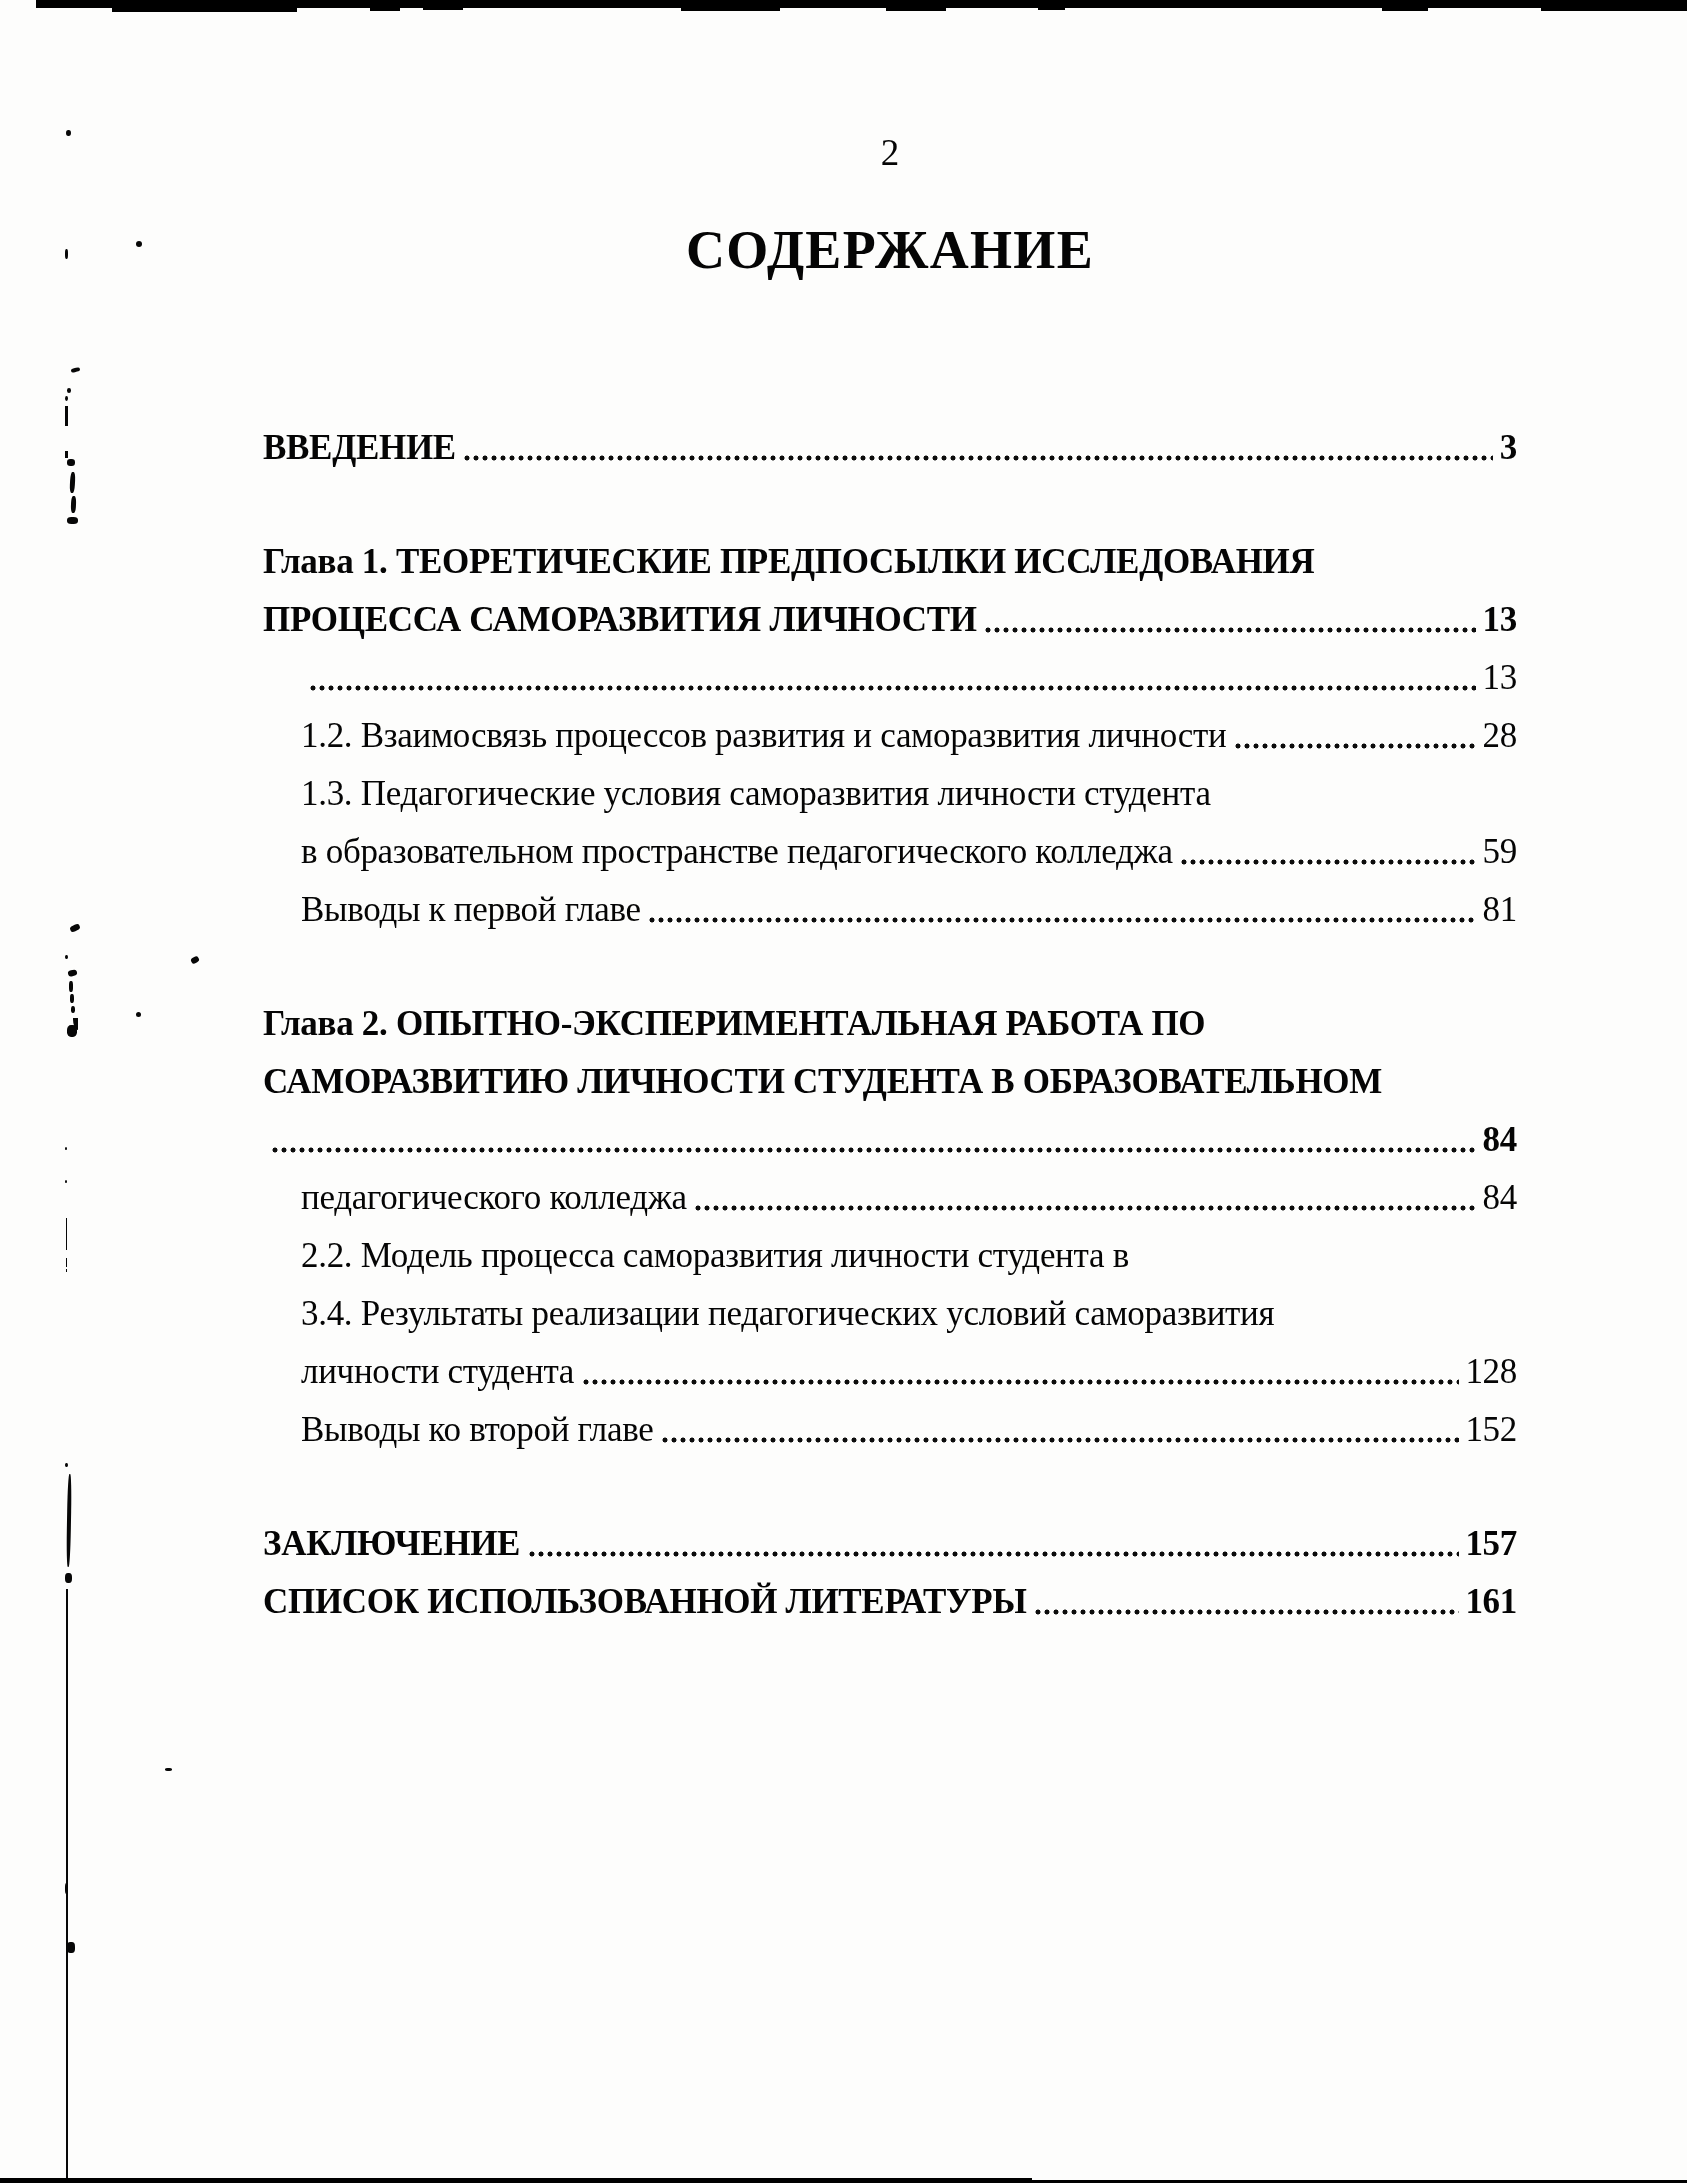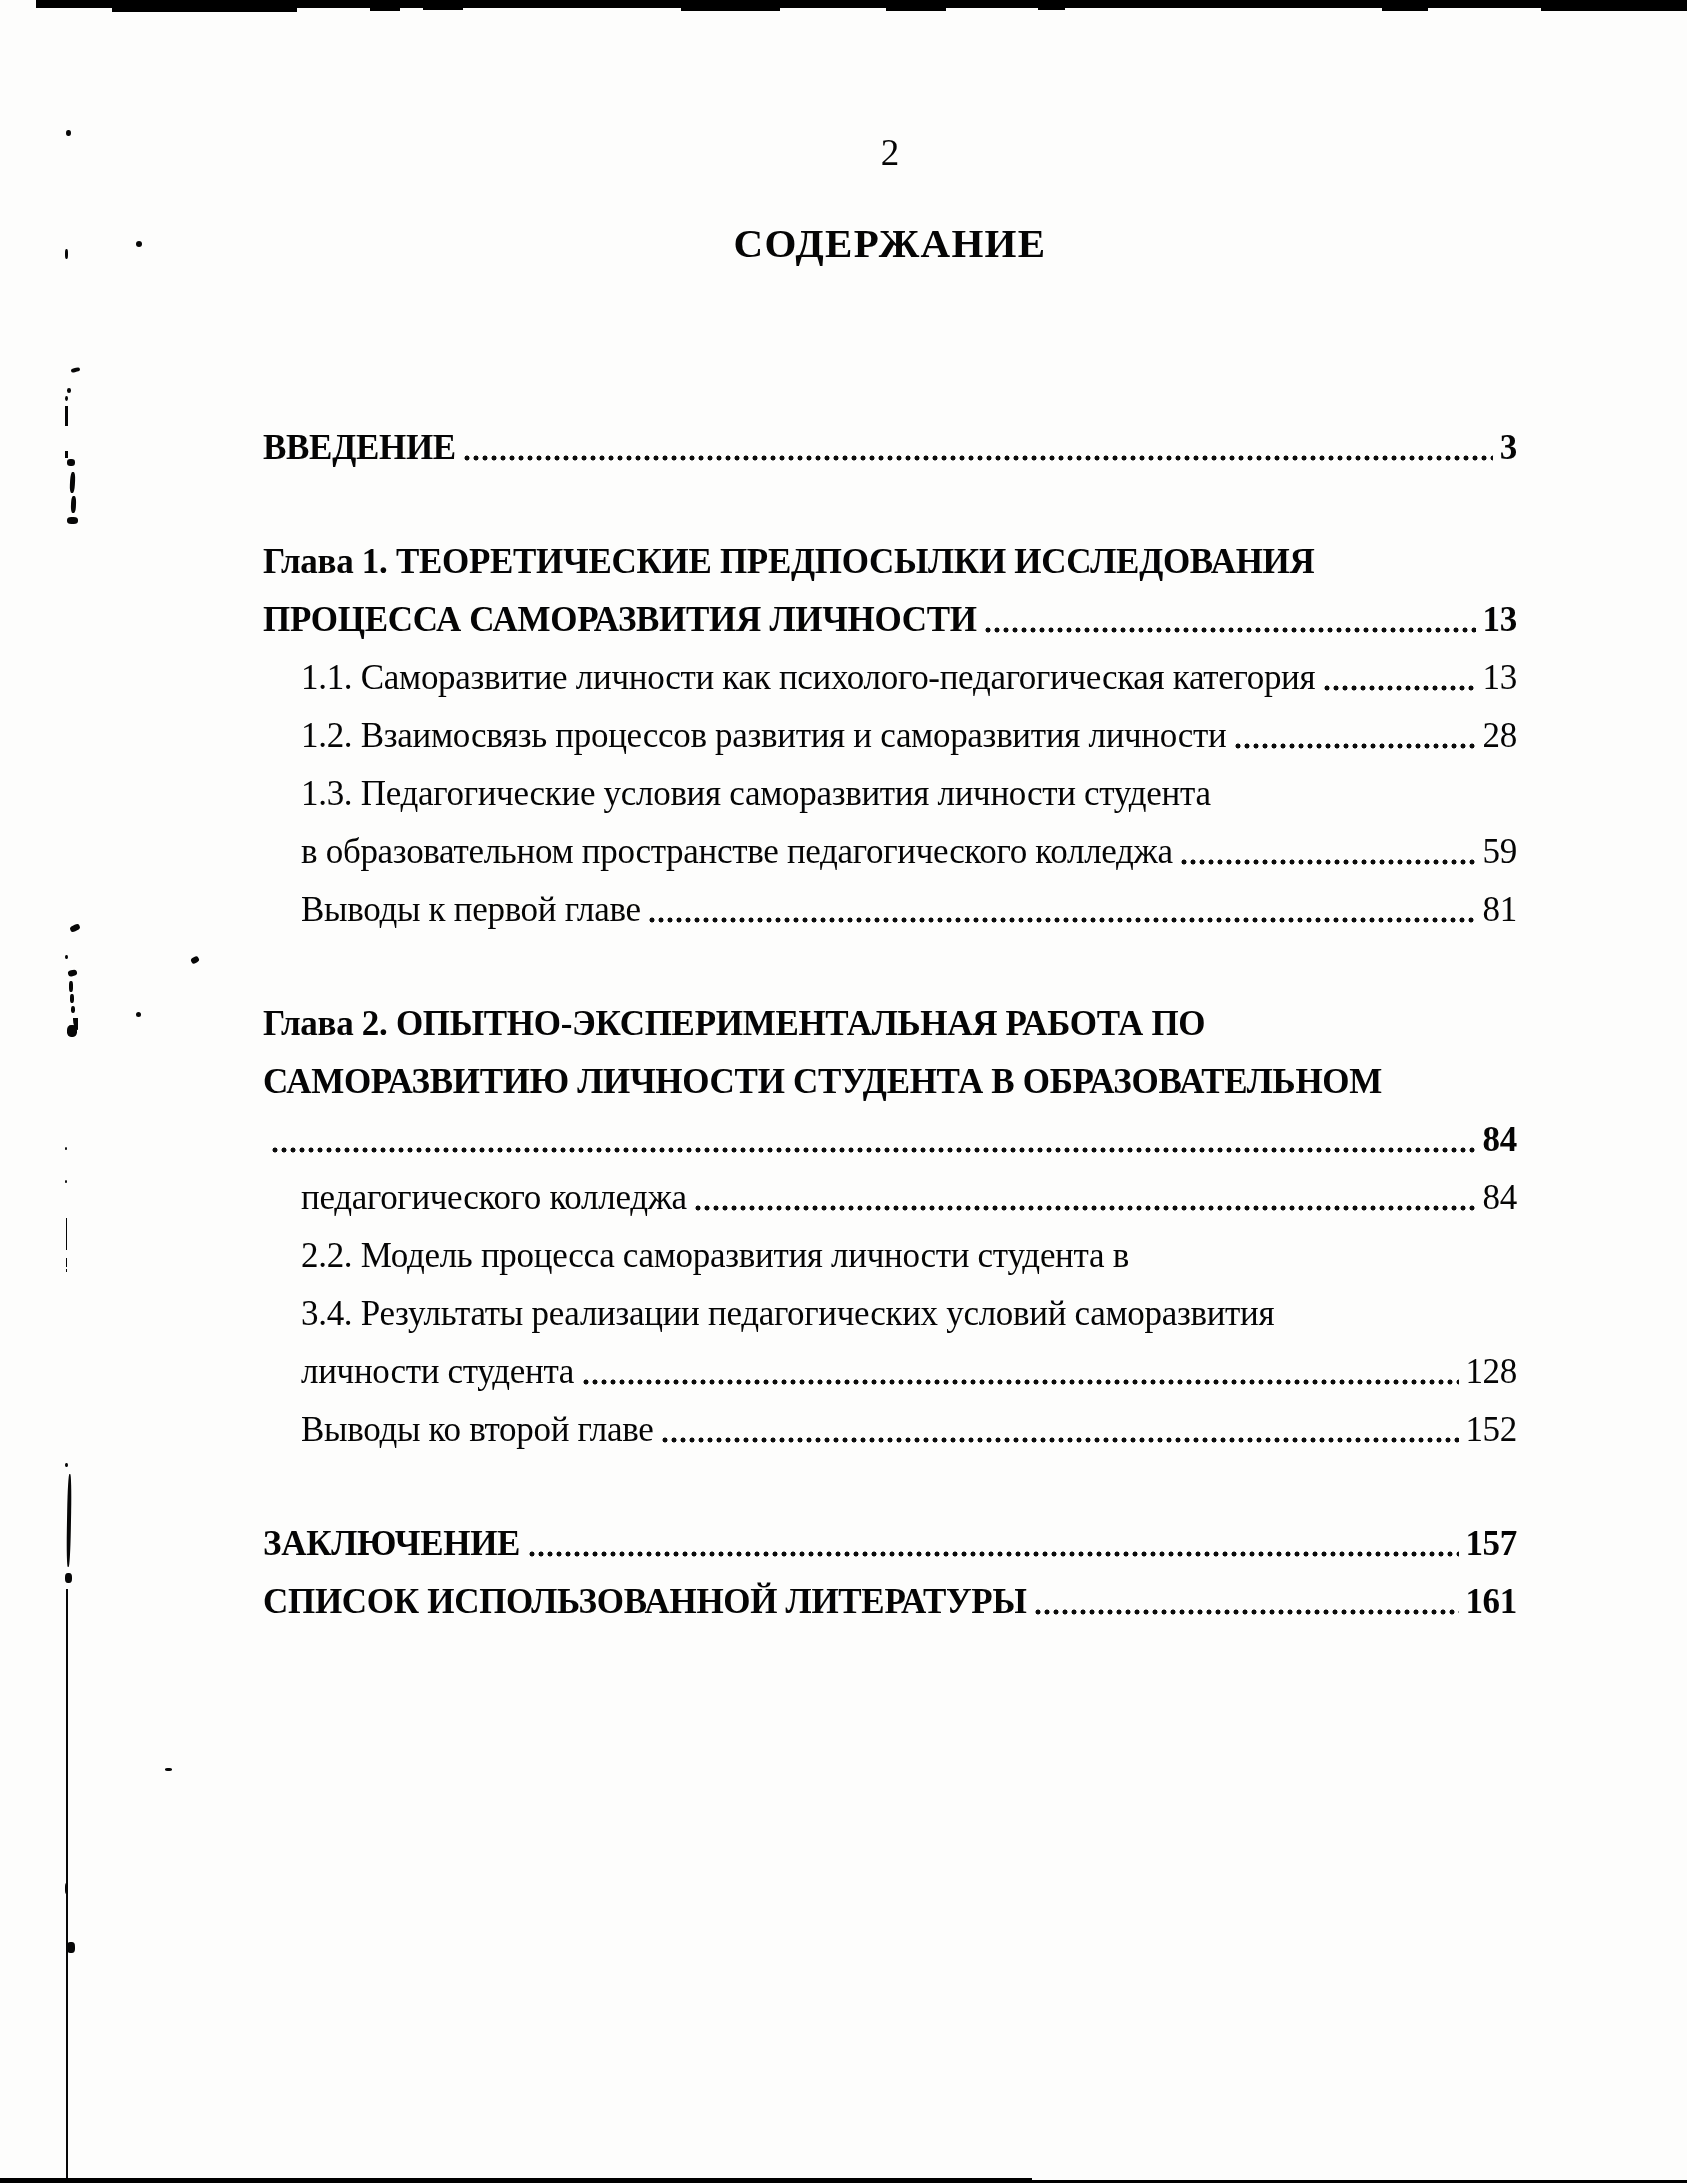--- a/index.html
+++ b/index.html
@@ -16,21 +16,21 @@
   .scan-bar-top .bump{position:absolute;top:0;background:#000;}
   .scan-bar-bottom{position:absolute;left:0;right:0;bottom:0;height:2.6px;background:#000;}
   .scan-bar-bottom .thick{position:absolute;left:0;bottom:0;width:1032px;height:4.6px;background:#000;}
   
   .pageno{
     position:absolute;left:263px;top:134px;width:1254px;
     text-align:center;font-size:37px;line-height:1;
   }
   .doc-title{
     position:absolute;left:263px;top:223px;width:1254px;margin:0;
-    text-align:center;font-size:41px;line-height:1;font-weight:bold;letter-spacing:1.3px;
+    text-align:center;font-size:54px;line-height:1;font-weight:bold;letter-spacing:1.3px;
   }
   
   .toc{position:absolute;left:263px;top:0;width:1254px;}
   .row{
     display:flex;align-items:baseline;
     height:58px;font-size:35px;line-height:58px;
     white-space:nowrap;letter-spacing:-0.3px;
   }
   .row.first{margin-top:419px;}
   .row.gap{margin-top:56px;}
@@ -81,21 +81,20 @@
 
     </div>
 
     <div class="row h">
       <span class="t">ПРОЦЕССА САМОРАЗВИТИЯ ЛИЧНОСТИ</span>
       <span class="leader"></span>
       <span class="pn">13</span>
     </div>
 
     <div class="row ind">
-      <span class="t">1.1. Саморазвитие личности как психолого-педагогическая категория</span>
       <span class="leader"></span>
       <span class="pn">13</span>
     </div>
 
     <div class="row ind">
       <span class="t">1.2. Взаимосвязь процессов развития и саморазвития личности</span>
       <span class="leader"></span>
       <span class="pn">28</span>
     </div>
 

